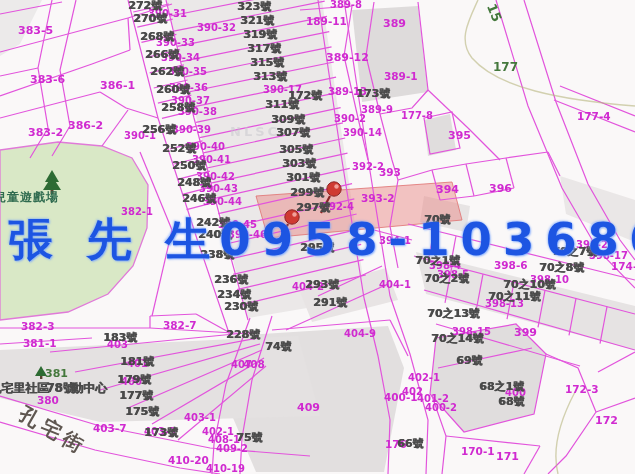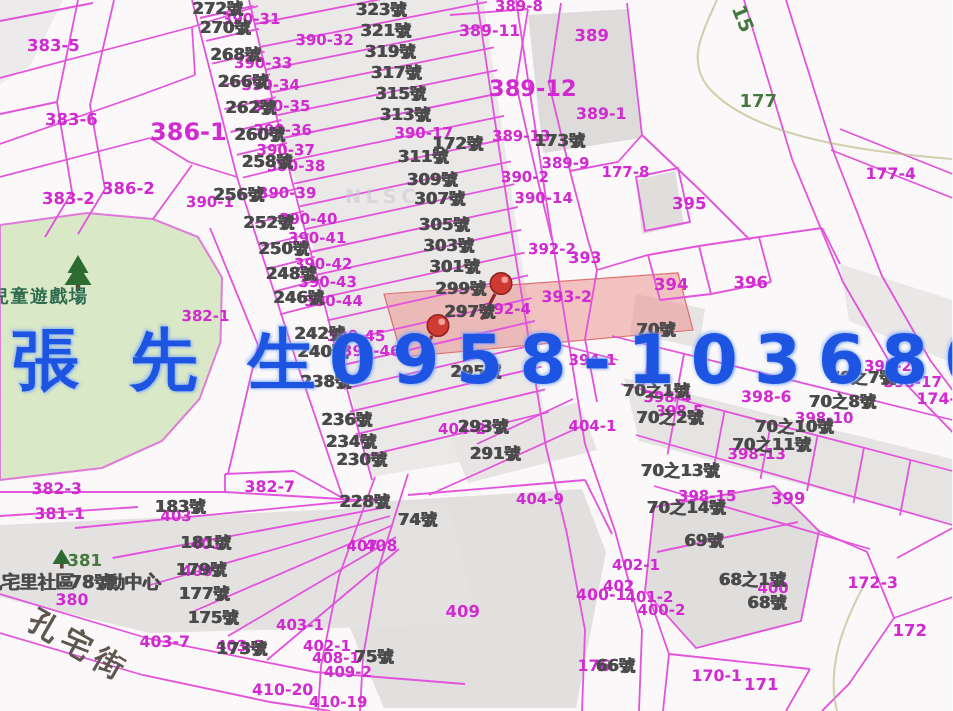--- a/index.html
+++ b/index.html
@@ -191,21 +191,21 @@
     <g transform="translate(288,224)">
       <path d="M0,0 L-9,17" stroke="#8d2626" stroke-width="2.2"></path>
       <circle cx="4" cy="-7" r="7.2" fill="#cf3a32" stroke="#8d2626" stroke-width="1"></circle>
       <circle cx="6.5" cy="-9.5" r="2.2" fill="#f2a09a"></circle>
     </g>
   </svg>
 
   <div id="labels">
       <span class="lbl lm" style="left: 18px; top: 25px; font-size: 11px;">383-5</span>
       <span class="lbl lm" style="left: 30px; top: 74px; font-size: 11px;">383-6</span>
-      <span class="lbl lm" style="left: 100px; top: 80px; font-size: 16px;">386-1</span>
+      <span class="lbl lm" style="left: 100px; top: 80px; font-size: 11px;">386-1</span>
       <span class="lbl lm" style="left: 28px; top: 127px; font-size: 11px;">383-2</span>
       <span class="lbl lm" style="left: 68px; top: 120px; font-size: 11px;">386-2</span>
       <span class="lbl lm" style="left: 124px; top: 131px;">390-1</span>
       <span class="lbl lm" style="left: 121px; top: 207px;">382-1</span>
       <span class="lbl lm" style="left: 148px; top: 9px;">390-31</span>
       <span class="lbl lm" style="left: 153px; top: 23px; margin-left: 44px;">390-32</span>
       <span class="lbl lm" style="left: 156px; top: 38px;">390-33</span>
       <span class="lbl lm" style="left: 161px; top: 53px;">390-34</span>
       <span class="lbl lm" style="left: 168px; top: 67px;">390-35</span>
       <span class="lbl lm" style="left: 169px; top: 83px;">390-36</span>
@@ -214,23 +214,23 @@
       <span class="lbl lm" style="left: 172px; top: 125px;">390-39</span>
       <span class="lbl lm" style="left: 186px; top: 142px;">390-40</span>
       <span class="lbl lm" style="left: 192px; top: 155px;">390-41</span>
       <span class="lbl lm" style="left: 196px; top: 172px;">390-42</span>
       <span class="lbl lm" style="left: 199px; top: 184px;">390-43</span>
       <span class="lbl lm" style="left: 203px; top: 197px;">390-44</span>
       <span class="lbl lm" style="left: 218px; top: 220px;">390-45</span>
       <span class="lbl lm" style="left: 228px; top: 230px;">390-46</span>
       <span class="lbl lm" style="left: 263px; top: 85px;">390-17</span>
       <span class="lbl lm" style="left: 330px; top: 0px;">389-8</span>
-      <span class="lbl lm" style="left: 306px; top: 16px; font-size: 10.5px;">389-11</span>
+      <span class="lbl lm" style="left: 306px; top: 16px; font-size: 10.5px;">189-11</span>
       <span class="lbl lm" style="left: 383px; top: 18px; font-size: 11px;">389</span>
-      <span class="lbl lm" style="left: 326px; top: 52px; font-size: 15px;">389-12</span>
+      <span class="lbl lm" style="left: 326px; top: 52px; font-size: 11px;">389-12</span>
       <span class="lbl lm" style="left: 384px; top: 71px; font-size: 10.5px;">389-1</span>
       <span class="lbl lm" style="left: 328px; top: 87px;">389-13</span>
       <span class="lbl lm" style="left: 361px; top: 105px;">389-9</span>
       <span class="lbl lm" style="left: 334px; top: 114px;">390-2</span>
       <span class="lbl lm" style="left: 343px; top: 128px;">390-14</span>
       <span class="lbl lm" style="left: 401px; top: 111px;">177-8</span>
       <span class="lbl lm" style="left: 577px; top: 111px; font-size: 10.5px;">177-4</span>
       <span class="lbl lm" style="left: 448px; top: 130px; font-size: 11px;">395</span>
       <span class="lbl lm" style="left: 352px; top: 162px;">392-2</span>
       <span class="lbl lm" style="left: 379px; top: 167px; font-size: 10.5px;">393</span>

